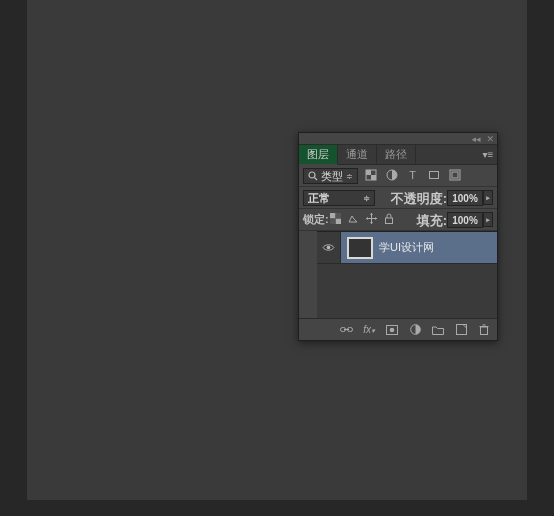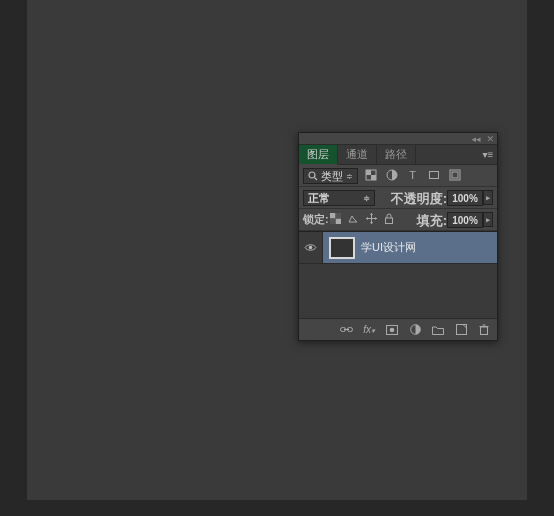--- a/index.html
+++ b/index.html
@@ -165,20 +165,21 @@
     align-items: center;
     justify-content: center;
     color: #aaa;
     font-size: 11px;
     cursor: pointer;
   }
   .layers-list {
     background: #3a3a3a;
     min-height: 86px;
     border-top: 1px solid #222;
+    margin-left: 18px;
   }
   .layer-item {
     display: flex;
     align-items: center;
     height: 32px;
     background: #5b6f8b;
     border-bottom: 1px solid #2a2a2a;
   }
   .vis-col {
     width: 24px;

